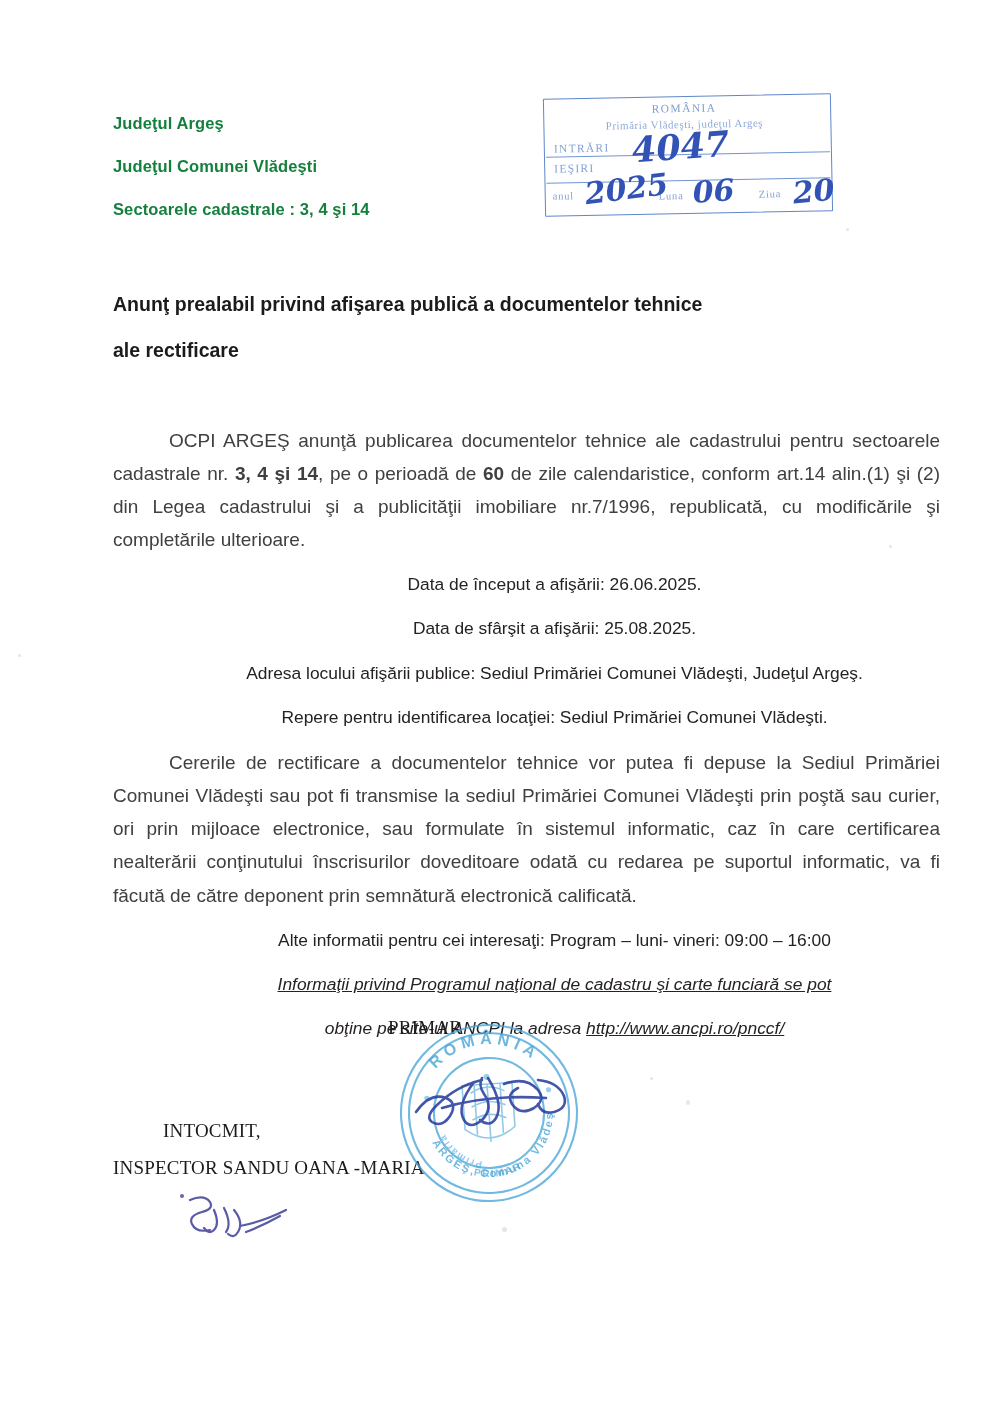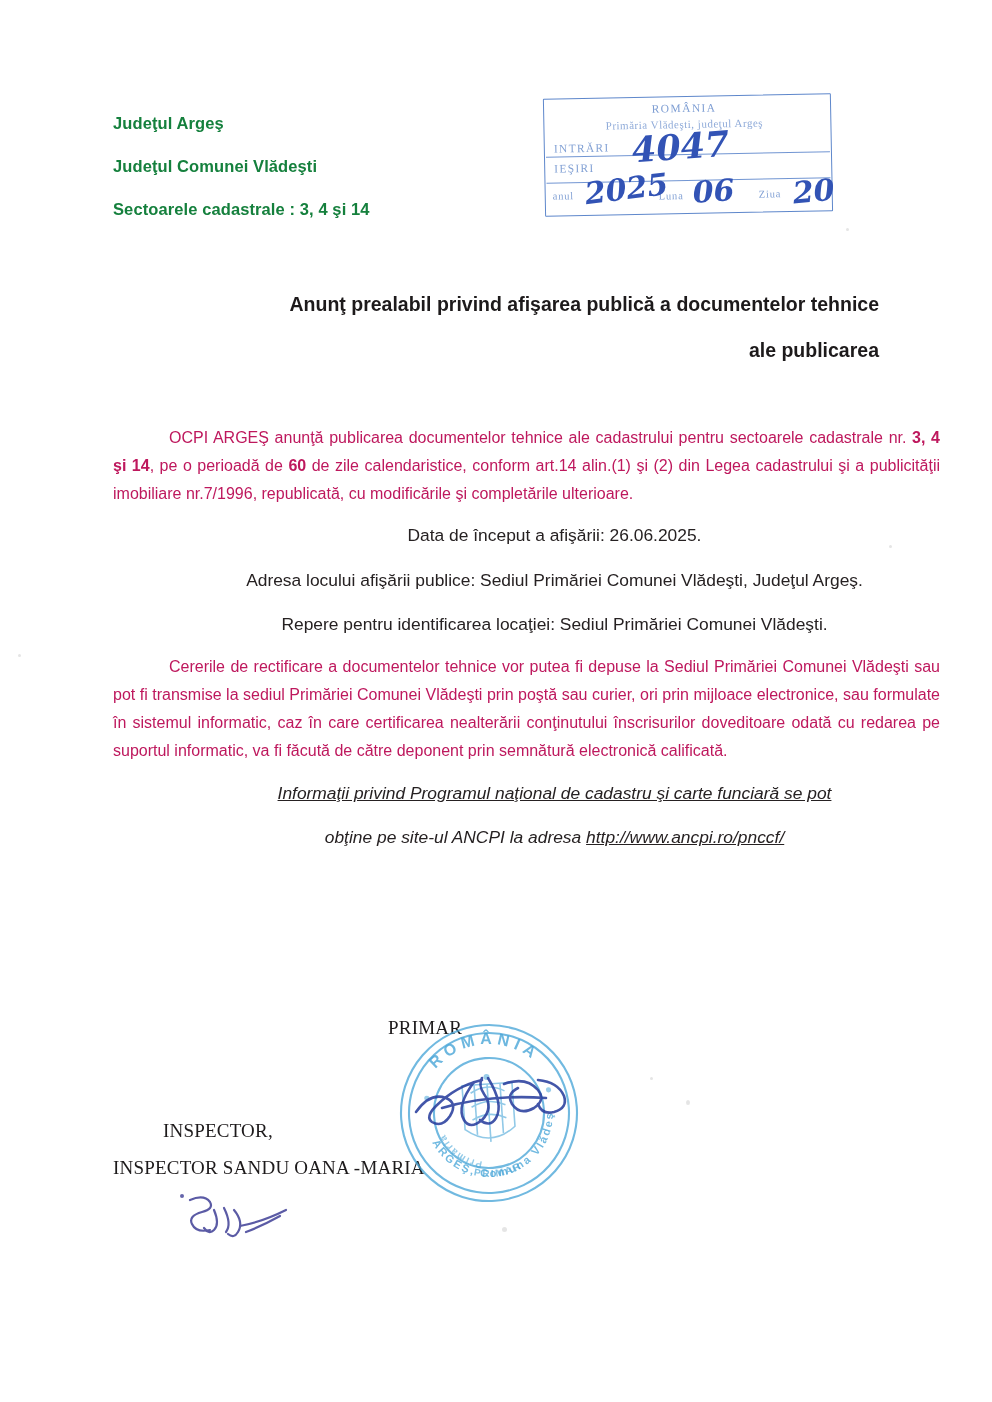--- a/index.html
+++ b/index.html
@@ -158,45 +158,45 @@
     font-size: 30px;
     transform: rotate(-4deg);
   }
 
   
   .doc-title {
     position: absolute;
     left: 113px;
     top: 295px;
     width: 766px;
-    text-align: right;
+    text-align: left;
     font-size: 19.5px;
     font-weight: bold;
     line-height: 1.0;
     color: #1d1a1b;
   }
   .doc-title .t-line2 {
     display: block;
     margin-top: 26px;
   }
 
   
   .body-area {
     position: absolute;
     left: 113px;
     top: 424px;
     width: 827px;
   }
   p.para {
     margin: 0 0 13px 0;
-    font-size: 16px;
+    font-size: 19px;
     line-height: 1.74;
     text-align: justify;
     text-justify: inter-word;
-    color: #be185d;
+    color: #404040;
   }
   p.para.indent { text-indent: 56px; }
   p.single {
     margin: 0 0 14px 0;
     padding-left: 56px;
     font-size: 17.4px;
     line-height: 1.74;
     color: #262122;
     text-align: center;
   }
@@ -299,45 +299,47 @@
     <div class="st-lab-day">Ziua</div>
 
     <div class="hw hw-number">4047</div>
     <div class="hw hw-year">2025</div>
     <div class="hw hw-month">06</div>
     <div class="hw hw-day">20</div>
   </div>
 
   <div class="doc-title">
     <span>Anunţ prealabil privind afişarea publică a documentelor tehnice</span>
-    <span class="t-line2">ale publicarea</span>
+    <span class="t-line2">ale rectificare</span>
   </div>
 
   <div class="body-area">
 
     <p class="para indent"><span>OCPI ARGEŞ anunţă publicarea documentelor tehnice ale cadastrului pentru sectoarele cadastrale nr. </span><b>3, 4 şi 14</b><span>, pe o perioadă de </span><b>60</b><span> de zile calendaristice, conform art.14 alin.(1) şi (2) din Legea cadastrului şi a publicităţii imobiliare nr.7/1996, republicată, cu modificările şi completările ulterioare.</span></p>
 
     <p class="single">Data de început a afişării: 26.06.2025.</p>
 
+    <p class="single">Data de sfârşit a afişării: 25.08.2025.</p>
 
     <p class="single">Adresa locului afişării publice: Sediul Primăriei Comunei Vlădeşti, Judeţul Argeş.</p>
 
     <p class="single">Repere pentru identificarea locaţiei: Sediul Primăriei Comunei Vlădeşti.</p>
 
     <p class="para indent">Cererile de rectificare a documentelor tehnice vor putea fi depuse la Sediul Primăriei Comunei Vlădeşti sau pot fi transmise la sediul Primăriei Comunei Vlădeşti prin poştă sau curier, ori prin mijloace electronice, sau formulate în sistemul informatic, caz în care certificarea nealterării conţinutului înscrisurilor doveditoare odată cu redarea pe suportul informatic, va fi făcută de către deponent prin semnătură electronică calificată.</p>
 
+    <p class="single">Alte informatii pentru cei interesaţi: Program – luni- vineri: 09:00 – 16:00</p>
 
     <p class="single italic gap-before">Informaţii privind Programul naţional de cadastru şi carte funciară se pot</p>
 
     <p class="single italic"><span>obţine pe site-ul ANCPI la adresa </span><a class="url-link" href="#">http://www.ancpi.ro/pnccf/</a></p>
   </div>
 
   <div class="sig-area">
     <div class="sig-serif sig-primar">PRIMAR</div>
-    <div class="sig-serif sig-intocmit">INSPECTOR,</div>
+    <div class="sig-serif sig-intocmit">INTOCMIT,</div>
     <div class="sig-serif sig-inspector">INSPECTOR SANDU OANA -MARIA</div>
   </div>
 
   <div class="seal">
     <svg viewBox="0 0 182 182" xmlns="http://www.w3.org/2000/svg">
       <defs>
         <path id="arcTop" d="M 22,91 A 69,69 0 0 1 160,91"></path>
         <path id="arcBottom" d="M 27,91 A 64,64 0 0 0 155,91"></path>
         <path id="arcLeftIn" d="M 42,91 A 49,49 0 0 1 140,91"></path>
       </defs>

